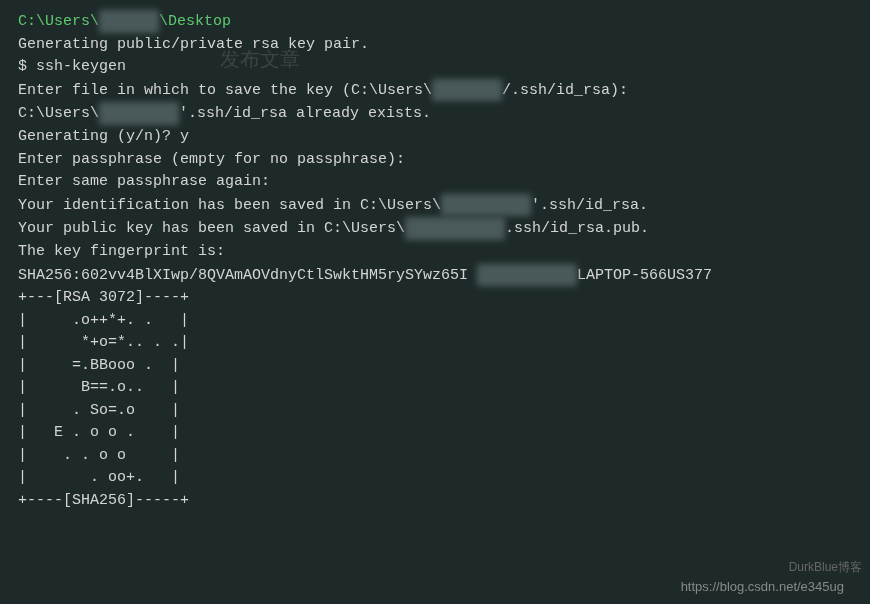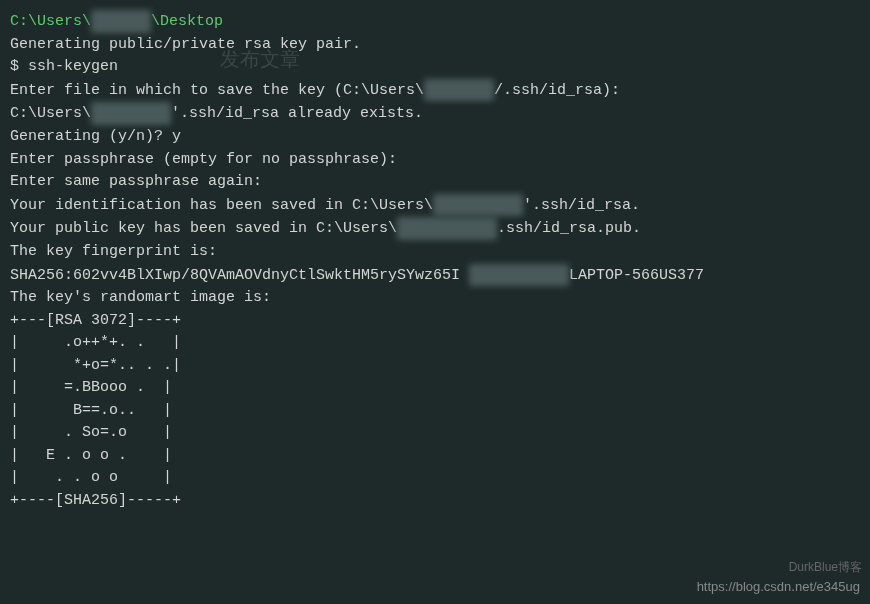--- a/index.html
+++ b/index.html
@@ -15,36 +15,37 @@
       font-size: 15px;
       color: #d4d4d4;
       padding: 10px;
       position: relative;
       overflow: hidden;
       line-height: 1.5;
     }
     .terminal-line {
       white-space: pre;
       min-height: 22px;
+      margin-left: 8px;
     }
     .path-line {
       color: #5ec96e;
     }
     .redacted {
       display: inline-block;
       background: #4a5a5a;
       filter: blur(3px);
       color: transparent;
       border-radius: 2px;
       vertical-align: middle;
     }
     .watermark-bottom {
       position: absolute;
       bottom: 8px;
-      right: 10px;
+      right: 26px;
       color: #888;
       font-size: 13px;
       font-family: sans-serif;
     }
     .watermark-corner {
       position: absolute;
       bottom: 28px;
       right: 8px;
       color: #666;
       font-size: 12px;
@@ -79,27 +80,27 @@
   <div class="terminal-line">Enter same passphrase again:</div>
 
   <div class="terminal-line"><span>Your identification has been saved in C:\Users\</span><span class="redacted" style="width:90px;">xxxxx</span><span>'.ssh/id_rsa.</span></div>
 
   <div class="terminal-line"><span>Your public key has been saved in C:\Users\</span><span class="redacted" style="width:100px;">xxxxx</span><span>.ssh/id_rsa.pub.</span></div>
 
   <div class="terminal-line">The key fingerprint is:</div>
 
   <div class="terminal-line"><span>SHA256:602vv4BlXIwp/8QVAmAOVdnyCtlSwktHM5rySYwz65I </span><span class="redacted" style="width:100px;">xxxxx</span><span>LAPTOP-566US377</span></div>
 
-  <div class="terminal-line">The key's randomart image is:</div>
 
   <div class="terminal-line">+---[RSA 3072]----+</div>
   <div class="terminal-line">|     .o++*+. .   |</div>
   <div class="terminal-line">|      *+o=*.. . .|</div>
   <div class="terminal-line">|     =.BBooo .  |</div>
   <div class="terminal-line">|      B==.o..   |</div>
   <div class="terminal-line">|     . So=.o    |</div>
   <div class="terminal-line">|   E . o o .    |</div>
   <div class="terminal-line">|    . . o o     |</div>
+  <div class="terminal-line">|       . oo+.   |</div>
   <div class="terminal-line">+----[SHA256]-----+</div>
 </div>
 
 <div class="watermark-corner">DurkBlue博客</div>
 <div class="watermark-bottom">https://blog.csdn.net/e345ug</div>
 
 </body></html>

